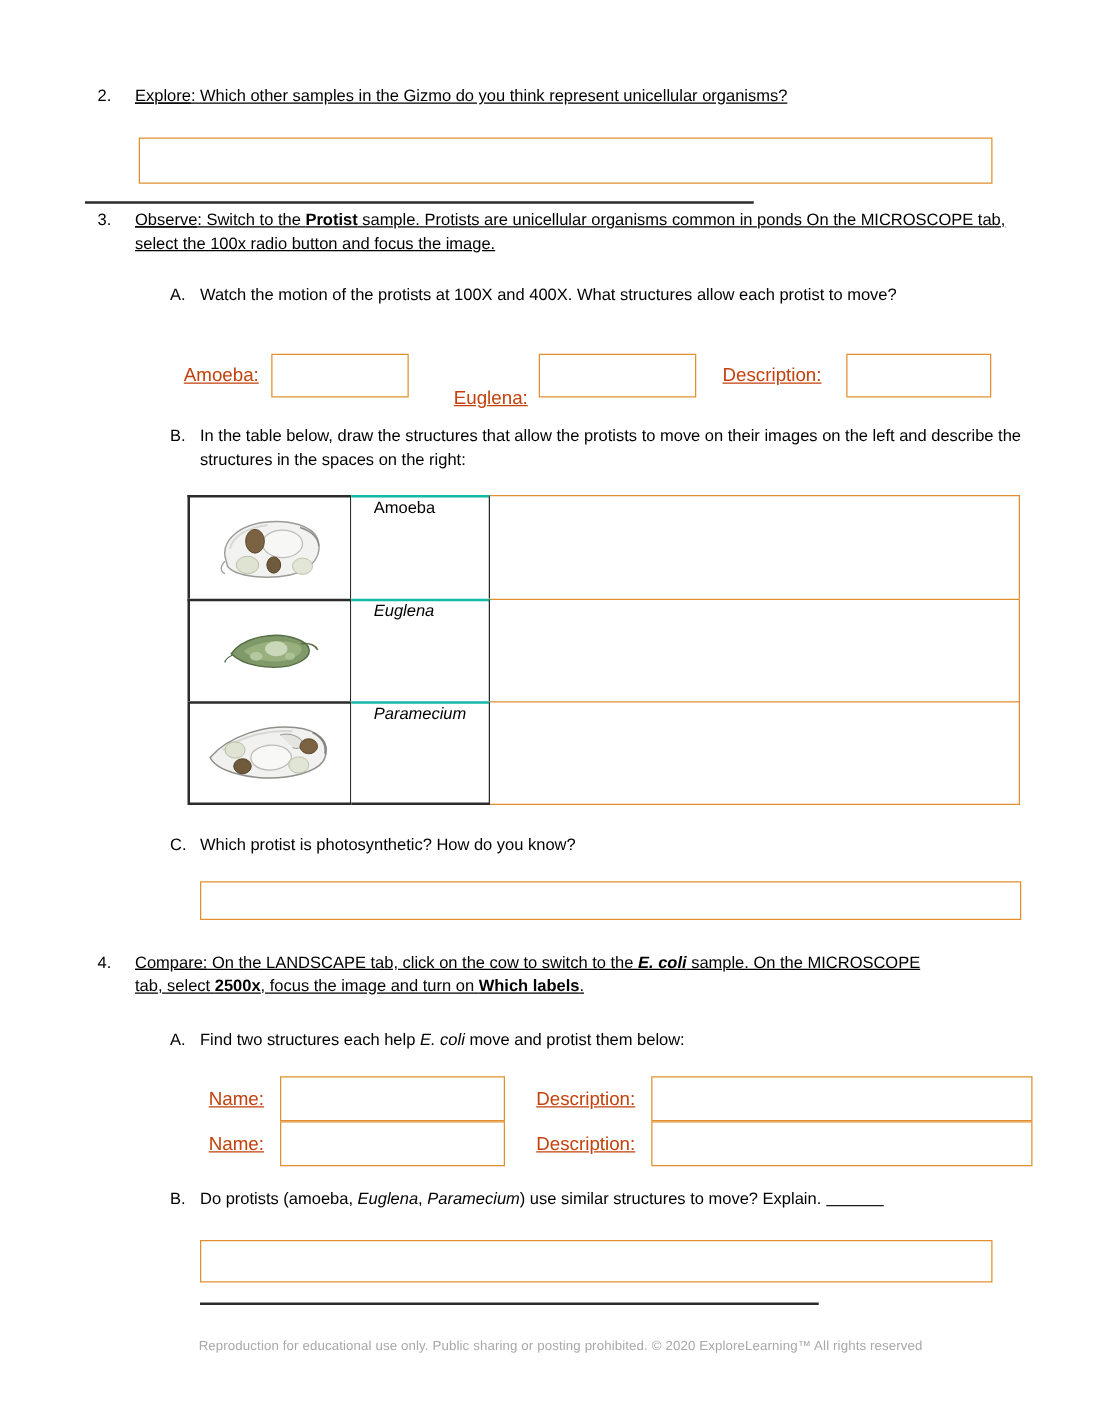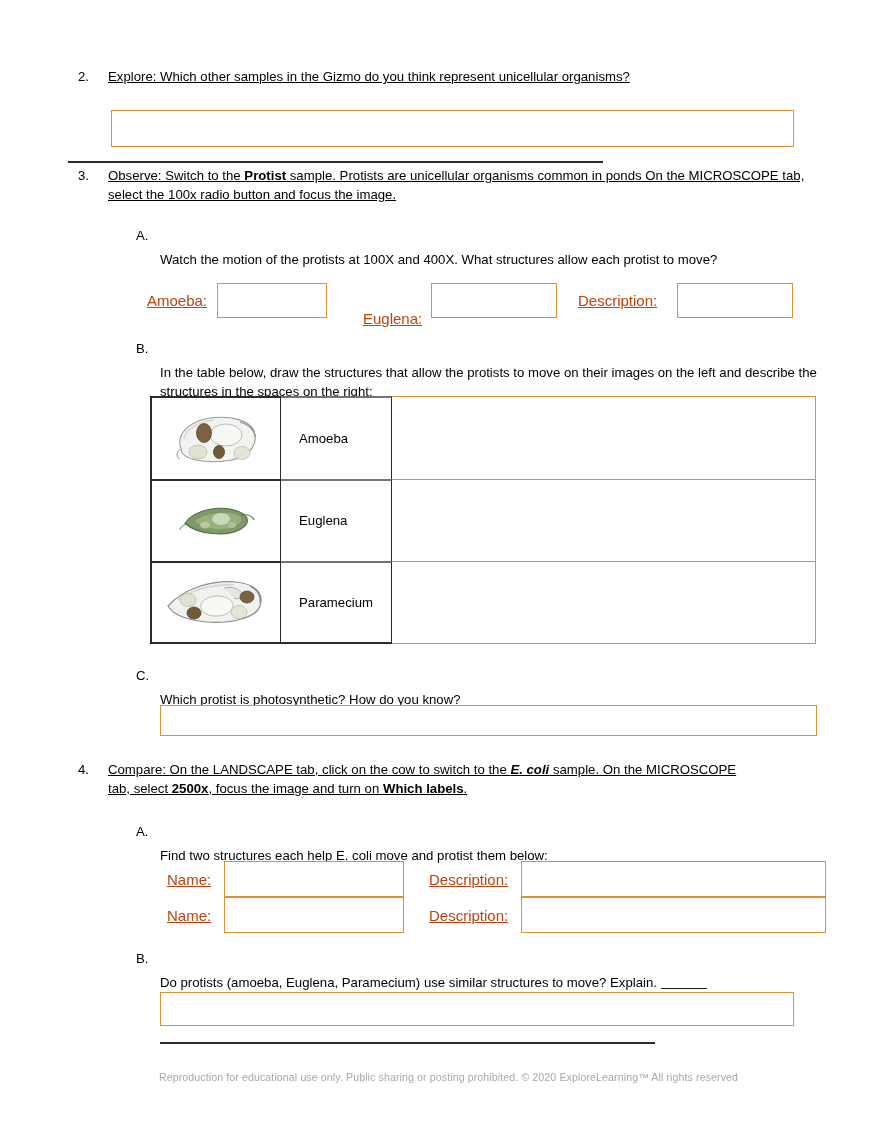--- a/index.html
+++ b/index.html
@@ -16,21 +16,21 @@
     -webkit-font-smoothing: antialiased;
   }
   .page {
     position: relative;
     width: 880px;
     height: 1139px;
     overflow: hidden;
   }
   .u { text-decoration: underline; }
   .b { font-weight: bold; }
-  .i { }
+  .i { font-style: italic; }
   .bi { font-weight: bold; font-style: italic; }
 
   
   .item {
     position: absolute;
     display: flex;
     align-items: flex-start;
   }
   .item-num {
     width: 30px;
@@ -55,21 +55,20 @@
   .sub-let {
     width: 24px;
     flex: 0 0 24px;
     font-size: 13.2px;
     line-height: 18.5px;
   }
   .sub-body {
     flex: 1 1 auto;
     font-size: 13.2px;
     line-height: 18.5px;
-    margin-top: 24px;
   }
 
   
   .abox {
     position: absolute;
     box-sizing: border-box;
     border: 1.6px solid #E2902F;
     background: #ffffff;
   }
 
@@ -121,24 +120,23 @@
     border-right: 1.4px solid #2b2b2b;
     display: flex;
     align-items: center;
     justify-content: center;
     background: #fff;
   }
   .cell-name {
     width: 111px;
     flex: 0 0 111px;
     box-sizing: border-box;
-    border-top: 2px solid #737373;
+    border-top: 2px solid #14b8a6;
     border-right: 1.4px solid #2b2b2b;
     display: flex;
-    align-items: center;
     padding-left: 18px;
     font-size: 13.2px;
     background: #fff;
   }
   .cell-desc {
     flex: 1 1 auto;
     box-sizing: border-box;
     border-top: 1.6px solid #E2902F;
     border-right: 1.6px solid #E2902F;
     background: #fff;

